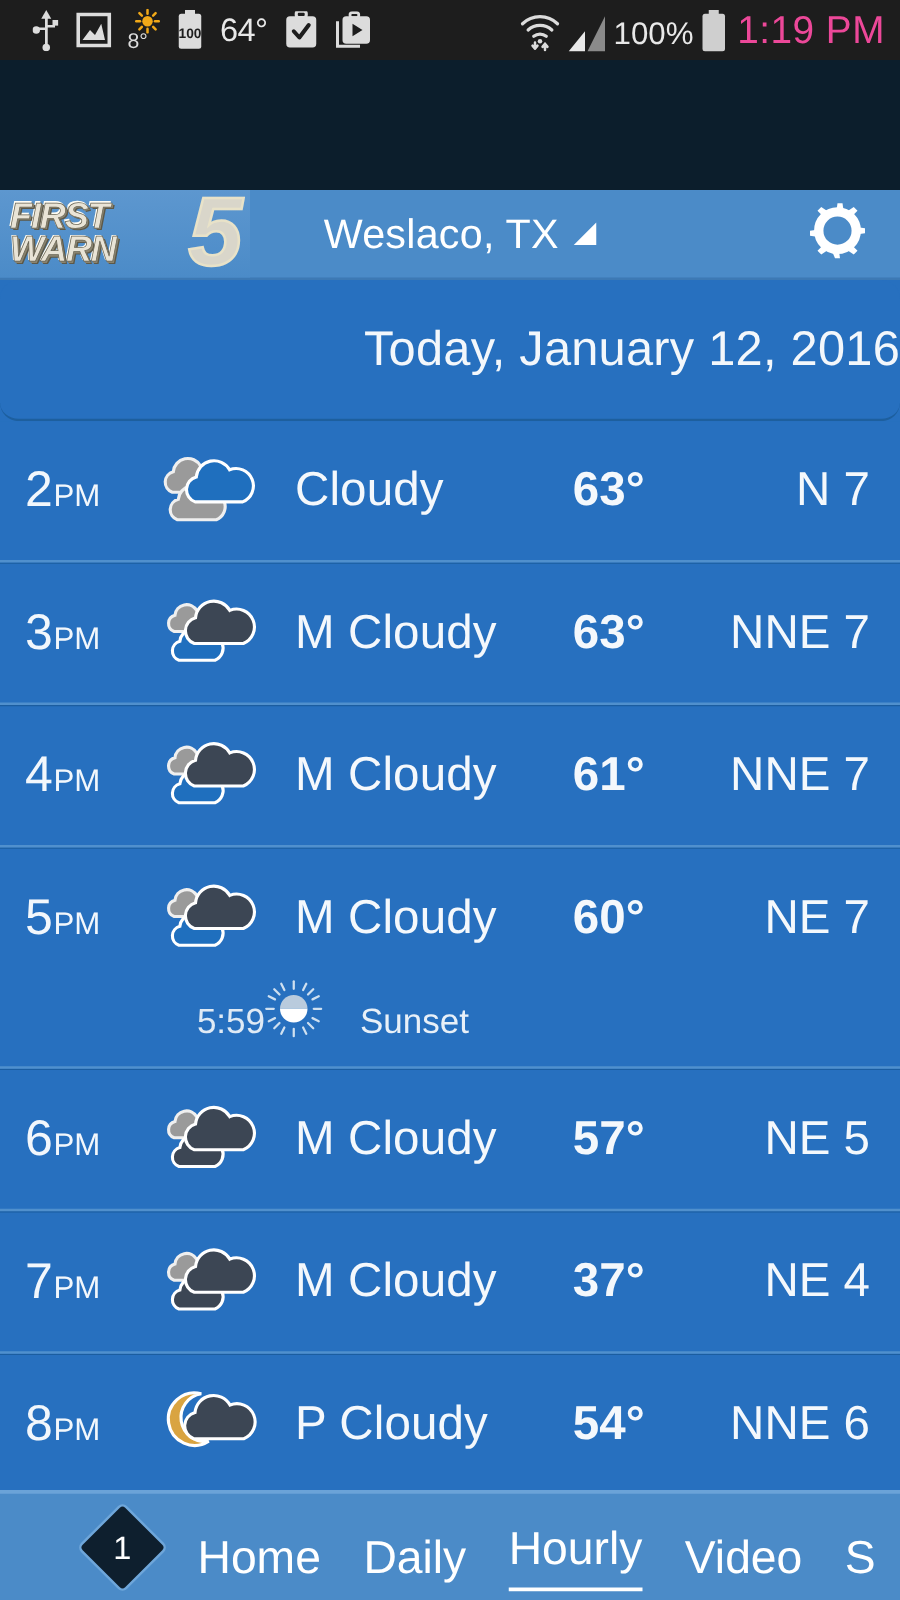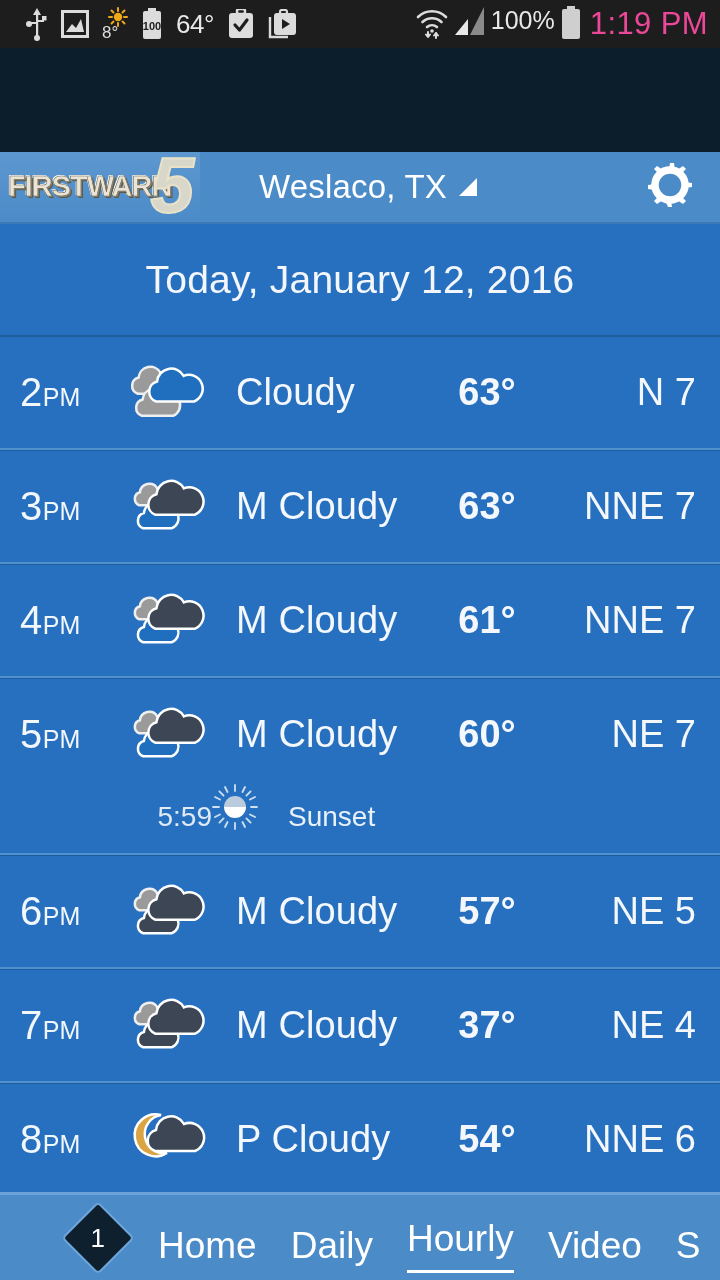--- a/index.html
+++ b/index.html
@@ -13,21 +13,21 @@
 
   
   .statusbar{
     height:48px; width:720px;
     background:#1d1d1d;
     display:flex; align-items:center;
     padding:0 12px 0 26px;
     color:#dcdcdc;
   }
   .sb-left{display:flex; align-items:center; gap:13px; flex:1;}
-  .sb-right{display:flex; align-items:flex-start; gap:4px;}
+  .sb-right{display:flex; align-items:flex-end; gap:4px;}
   .sb-ico{display:inline-flex; align-items:center; justify-content:center;}
   .sb-temp{font-size:26px; color:#e8e8e8; letter-spacing:-0.5px;}
   .sb-pct{font-size:25px; color:#e8e8e8;}
   .sb-clock{font-size:31px; color:#ec4899; letter-spacing:0.4px; margin-left:3px;}
   .brightwrap{position:relative; width:26px; height:34px;}
   .brightwrap .sunmini{position:absolute; top:0; left:6px;}
   .brightwrap .deg{position:absolute; bottom:-2px; left:0; font-size:17px; color:#dcdcdc;}
 
   
   .darkband{height:104px; width:720px; background:#0c1e2c;}
@@ -41,25 +41,26 @@
     border-bottom:2px solid #3d79b4;
   }
   .logo{
     width:200px; height:70px;
     position:relative;
     display:flex; align-items:center;
     overflow:hidden;
     background:linear-gradient(180deg,#5d97cf 0%,#4b8bc8 100%);
   }
   .logo-text{
-    display:flex; 
+    display:flex; flex-direction:column;
     line-height:0.94;
     padding-left:8px;
     font-family:"Liberation Sans", sans-serif;
     font-weight:bold;
+    font-style:italic;
     font-size:29px;
     letter-spacing:-1px;
     color:#e9e4d6;
     text-shadow:
       1px 1px 0 #8a8470,
       2px 2px 0 #5c5848,
       -1px -1px 0 #fffdf4;
     -webkit-text-stroke:0.6px #6b6757;
   }
   .logo-five{
@@ -83,23 +84,24 @@
   .loc-tri{
     width:0;height:0;
     border-left:18px solid transparent;
     border-bottom:18px solid #ffffff;
   }
   .gear{position:absolute; right:22px; top:50%; transform:translateY(-50%);}
 
   
   .datehdr{
     height:113px; width:720px;
-    display:flex; align-items:center; justify-content:center;
+    display:flex; align-items:center; justify-content:flex-end;
     background:#2770bf;
     border-bottom:2px solid #1d5f9e;
+    border-radius:15px;
   }
   .datehdr span{font-size:39px; color:#f3f7fb; letter-spacing:0.2px;}
 
   
   .list{width:720px; background:#2770bf;}
   .rowwrap{border-bottom:1px solid #1b5da0;}
   .rowwrap::after{content:""; display:block; height:2px; background:#5090cd;}
   .row{
     height:111px; width:720px;
     display:flex; align-items:center;

